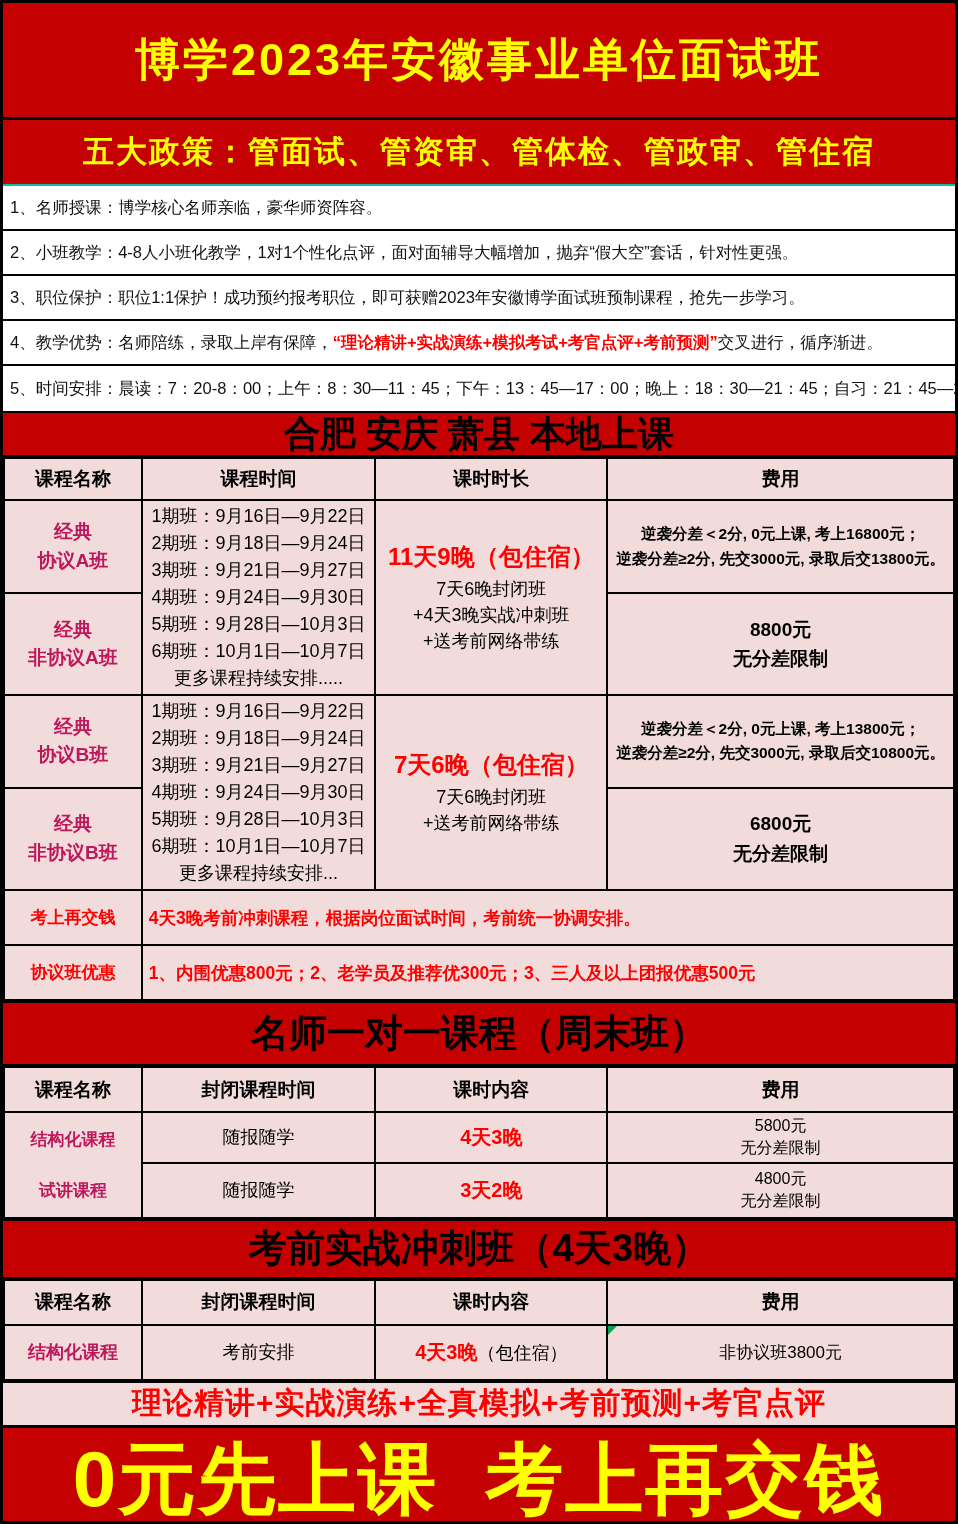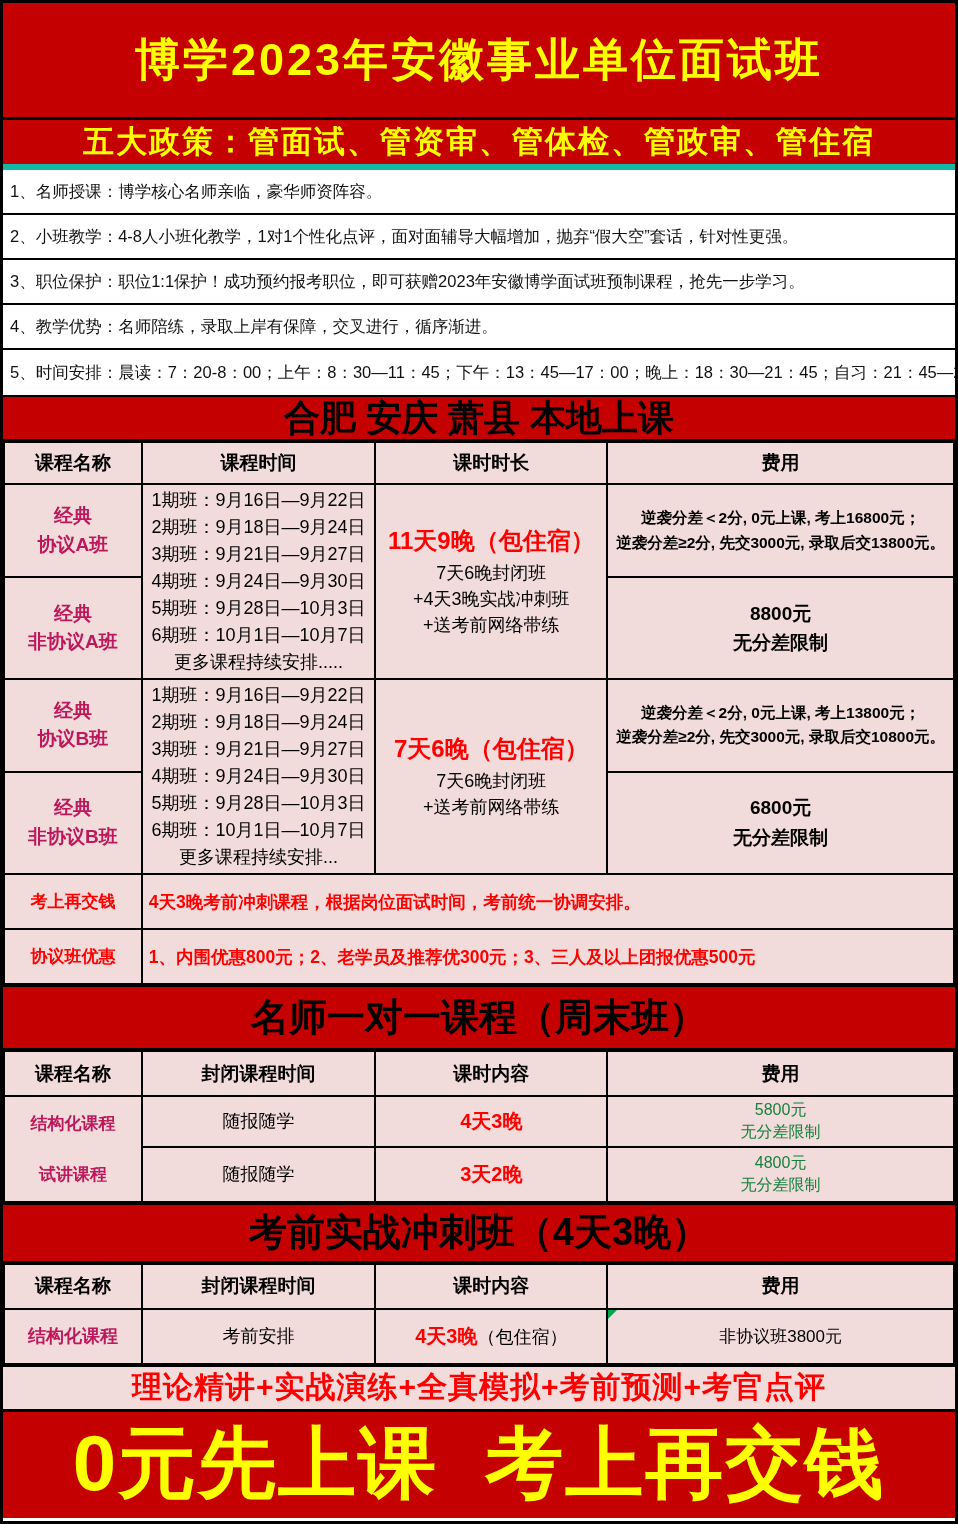--- a/index.html
+++ b/index.html
@@ -11,24 +11,24 @@
     background: #fff;
     overflow: hidden;
   }
   .title-bar {
     height: 117px; background: #c40000;
     display: flex; align-items: center; justify-content: center;
     color: #ffff00; font-size: 45px; font-weight: bold; letter-spacing: 3px;
     border-bottom: 3px solid #000; white-space: pre;
   }
   .policy-bar {
-    height: 50px; background: #c40000;
+    height: 66px; background: #c40000;
     display: flex; align-items: center; justify-content: center;
     color: #ffff00; font-size: 31px; font-weight: bold; letter-spacing: 2px;
-    border-bottom: 6px solid #14b8a6; white-space: pre;
+    border-bottom: 2px solid #14b8a6; white-space: pre;
   }
   .features { background: #fff; }
   .feature-row {
     height: 45px; display: flex; align-items: center;
     padding-left: 7px; border-bottom: 2px solid #000;
     font-size: 16.5px; color: #111; white-space: nowrap;
   }
   .feature-row:last-child { border-bottom: none; }
   .hl { color: #ff0000; font-weight: bold; }
   .section-bar {
@@ -55,21 +55,21 @@
   .cell-label { color: #be185d; font-weight: bold; font-size: 19px; line-height: 1.5; }
   .cell-schedule { font-size: 18px; line-height: 1.5; color: #000; }
   .dur-title { color: #ff0000; font-weight: bold; font-size: 24px; margin-bottom: 3px; white-space: pre; }
   .dur-lines { font-size: 18px; line-height: 1.45; color: #000; }
   .cell-fee-deal { font-size: 15.5px; font-weight: bold; color: #000; line-height: 1.6; }
   .cell-fee-flat { font-size: 19px; font-weight: bold; color: #000; line-height: 1.55; }
   .note-label { color: #ff0000; font-weight: bold; font-size: 17px; }
   .note-text { color: #ff0000; font-weight: bold; font-size: 17.5px; text-align: left !important; padding-left: 6px !important; }
   .cell-plain { font-size: 18px; color: #000; }
   .cell-red-big { color: #ff0000; font-weight: bold; font-size: 20px; }
-  .cell-fee-small { font-size: 16px; color: #15803d; line-height: 1.4; margin-left: 28px; }
+  .cell-fee-small { font-size: 16px; color: #000000; line-height: 1.4; margin-left: 28px; }
   .content-mix { font-size: 18px; color: #000; }
   .content-mix .red-part { color: #ff0000; font-weight: bold; font-size: 20px; }
   .fee-corner { position: relative; }
   .green-corner {
     position: absolute; top: 0; left: 0; width: 0; height: 0;
     border-top: 9px solid #00a650; border-right: 9px solid transparent;
   }
   .slogan {
     height: 47px; background: #f2dcdb;
     display: flex; align-items: center; justify-content: center;
@@ -103,20 +103,21 @@
         <span class="hl"></span>
         <span></span>
       </div>
     <div class="feature-row">
         <span>3、职位保护：职位1:1保护！成功预约报考职位，即可获赠2023年安徽博学面试班预制课程，抢先一步学习。</span>
         <span class="hl"></span>
         <span></span>
       </div>
     <div class="feature-row">
         <span>4、教学优势：名师陪练，录取上岸有保障，</span>
+        <span class="hl">“理论精讲+实战演练+模拟考试+考官点评+考前预测”</span>
         <span>交叉进行，循序渐进。</span>
       </div>
     <div class="feature-row">
         <span>5、时间安排：晨读：7：20-8：00；上午：8：30—11：45；下午：13：45—17：00；晚上：18：30—21：45；自习：21：45—22：15。</span>
         <span class="hl"></span>
         <span></span>
       </div>
   </div>
 
   <div class="section-bar bar-local">合肥 安庆 萧县 本地上课</div>

